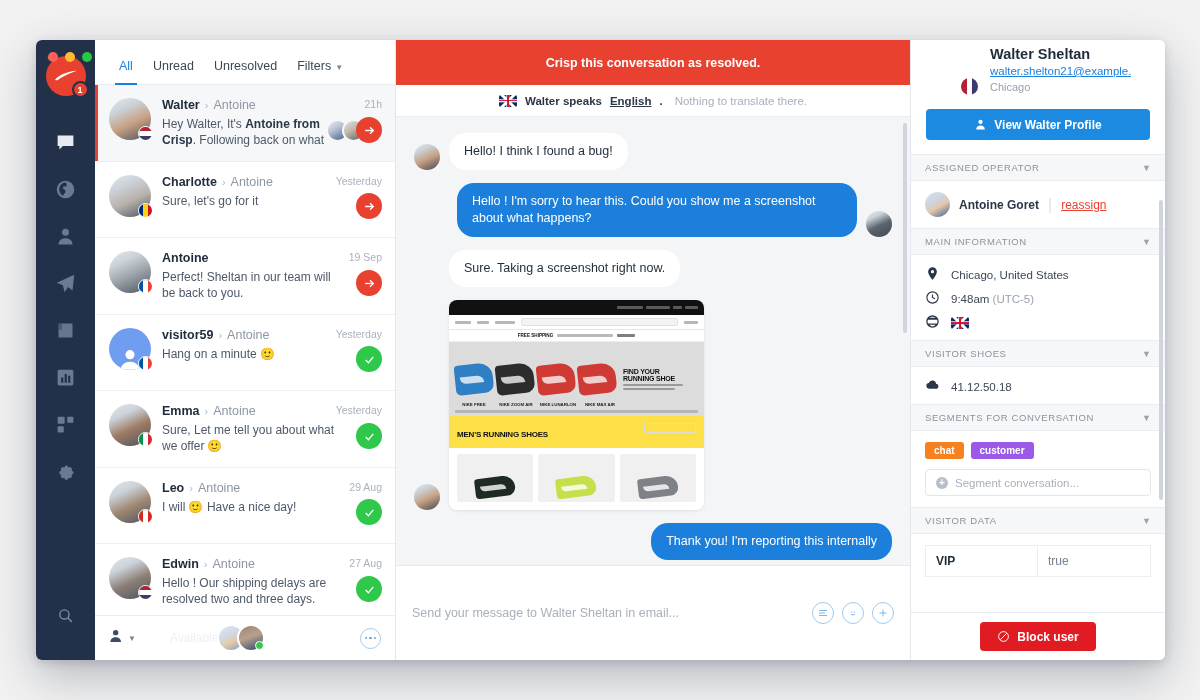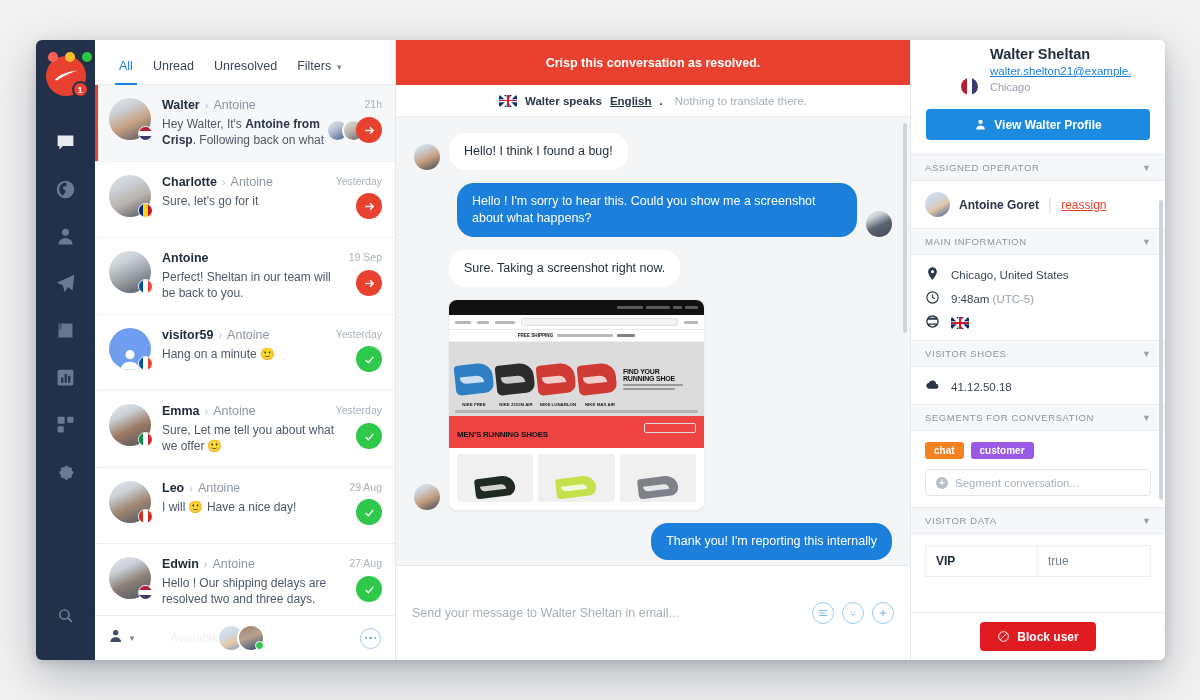--- a/index.html
+++ b/index.html
@@ -245,21 +245,21 @@
   .shot-ship .sh { height: 3px; border-radius: 1px; }
   .shot-hero { height: 74px; background: #dcdcdc; display: flex; align-items: center; padding: 0 6px; position: relative; }
   .shoe { width: 38px; height: 30px; border-radius: 4px 14px 9px 5px; margin-right: 3px; position: relative; transform: rotate(-6deg); }
   .shoe::after { content:""; position:absolute; left:5px; top:12px; width:24px; height:7px; background:rgba(255,255,255,.75); border-radius: 0 10px 0 9px; }
   .hero-copy { margin-left: 4px; }
   .hero-copy .l1 { font-size: 7px; font-weight: bold; color: #111; letter-spacing: -.2px; }
   .hero-copy .l2 { height: 2.4px; background: #9a9a9a; border-radius: 1px; margin-top: 2px; }
   .shoe-labels { position: absolute; left: 6px; right: 6px; bottom: 9px; display: flex; gap: 4px; }
   .shoe-labels span { font-size: 4.4px; font-weight: bold; color: #1d1d1d; width: 38px; text-align: center; }
   .shot-caption { position: absolute; left: 6px; right: 6px; bottom: 3px; height: 3px; background: #b4b4b4; border-radius: 1px; }
-  .shot-section { background: #ef4444; padding: 7px 8px; }
+  .shot-section { background: #fde047; padding: 7px 8px; }
   .shot-section .sec-title { font-size: 8px; font-weight: bold; color: #111; letter-spacing: -.2px; }
   .shot-sort { float: right; width: 52px; height: 10px; border: 1px solid #dcdcdc; border-radius: 2px; }
   .shot-grid { display: flex; gap: 5px; margin-top: 6px; padding: 0 8px 8px 8px; background: #fff; }
   .shot-card { flex: 1; height: 48px; background: #f0f0f0; border-radius: 2px; display: flex; align-items: flex-end; justify-content: center; padding-bottom: 5px; }
   .card-shoe { width: 40px; height: 20px; border-radius: 3px 12px 8px 4px; transform: rotate(-7deg); position: relative; }
   .card-shoe::after { content:""; position:absolute; left:5px; top:8px; width:26px; height:5px; background:rgba(255,255,255,.8); border-radius: 0 8px 0 8px; }
 
   
   #composer { flex: 0 0 95px; background: #fff; border-top: 1px solid #e4e8ec; display: flex; flex-direction: column; }
   #composer-tabs { height: 33px; display: flex; align-items: flex-end; padding: 0 12px; border-bottom: 1px solid #eceff2; }

